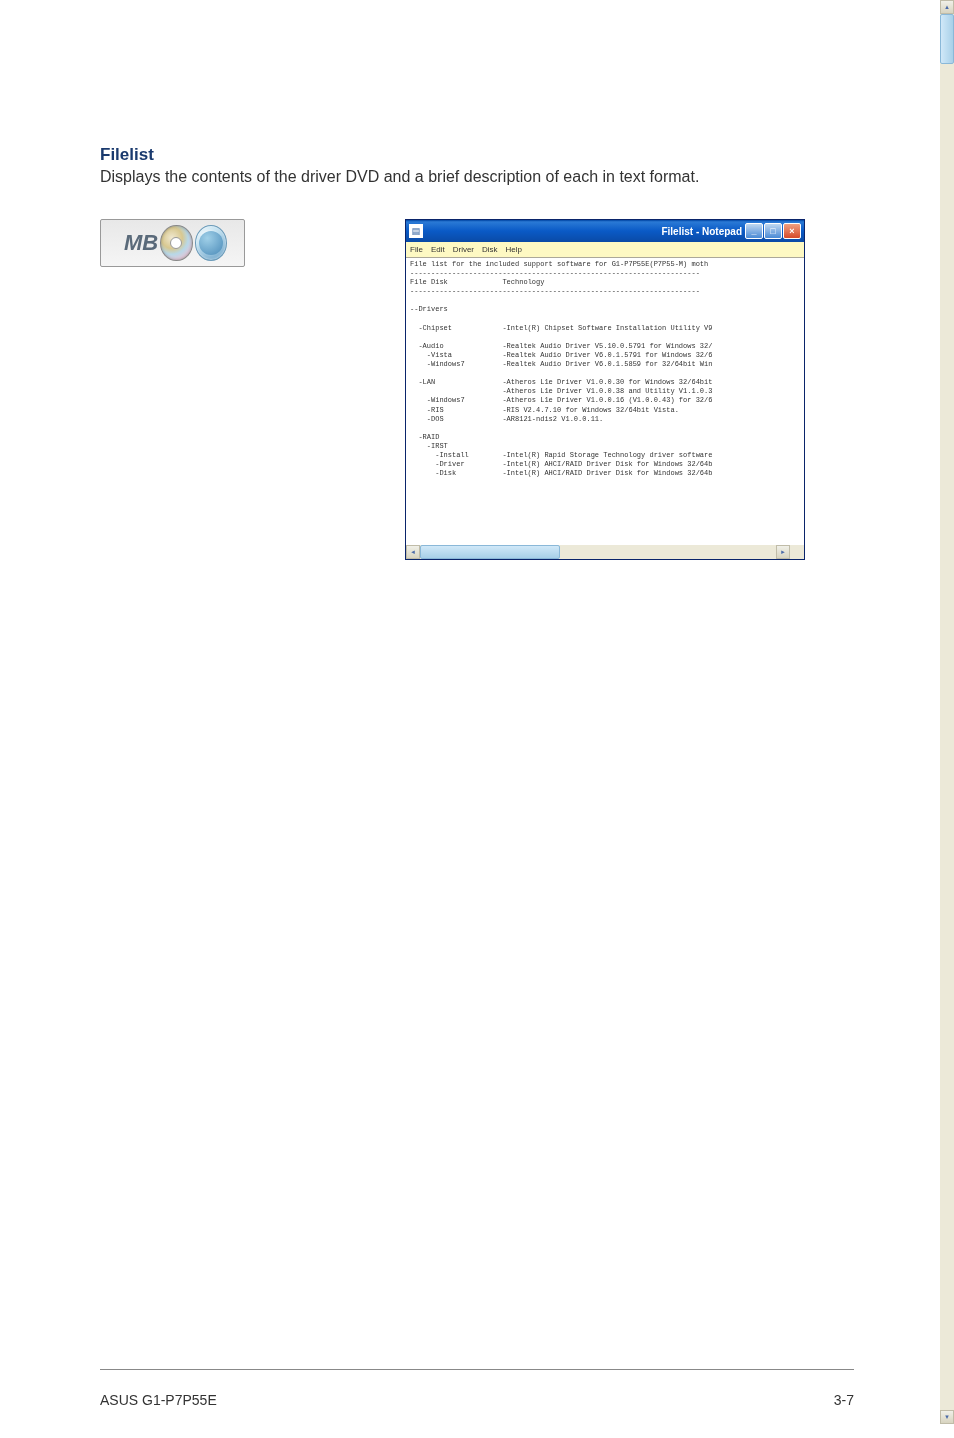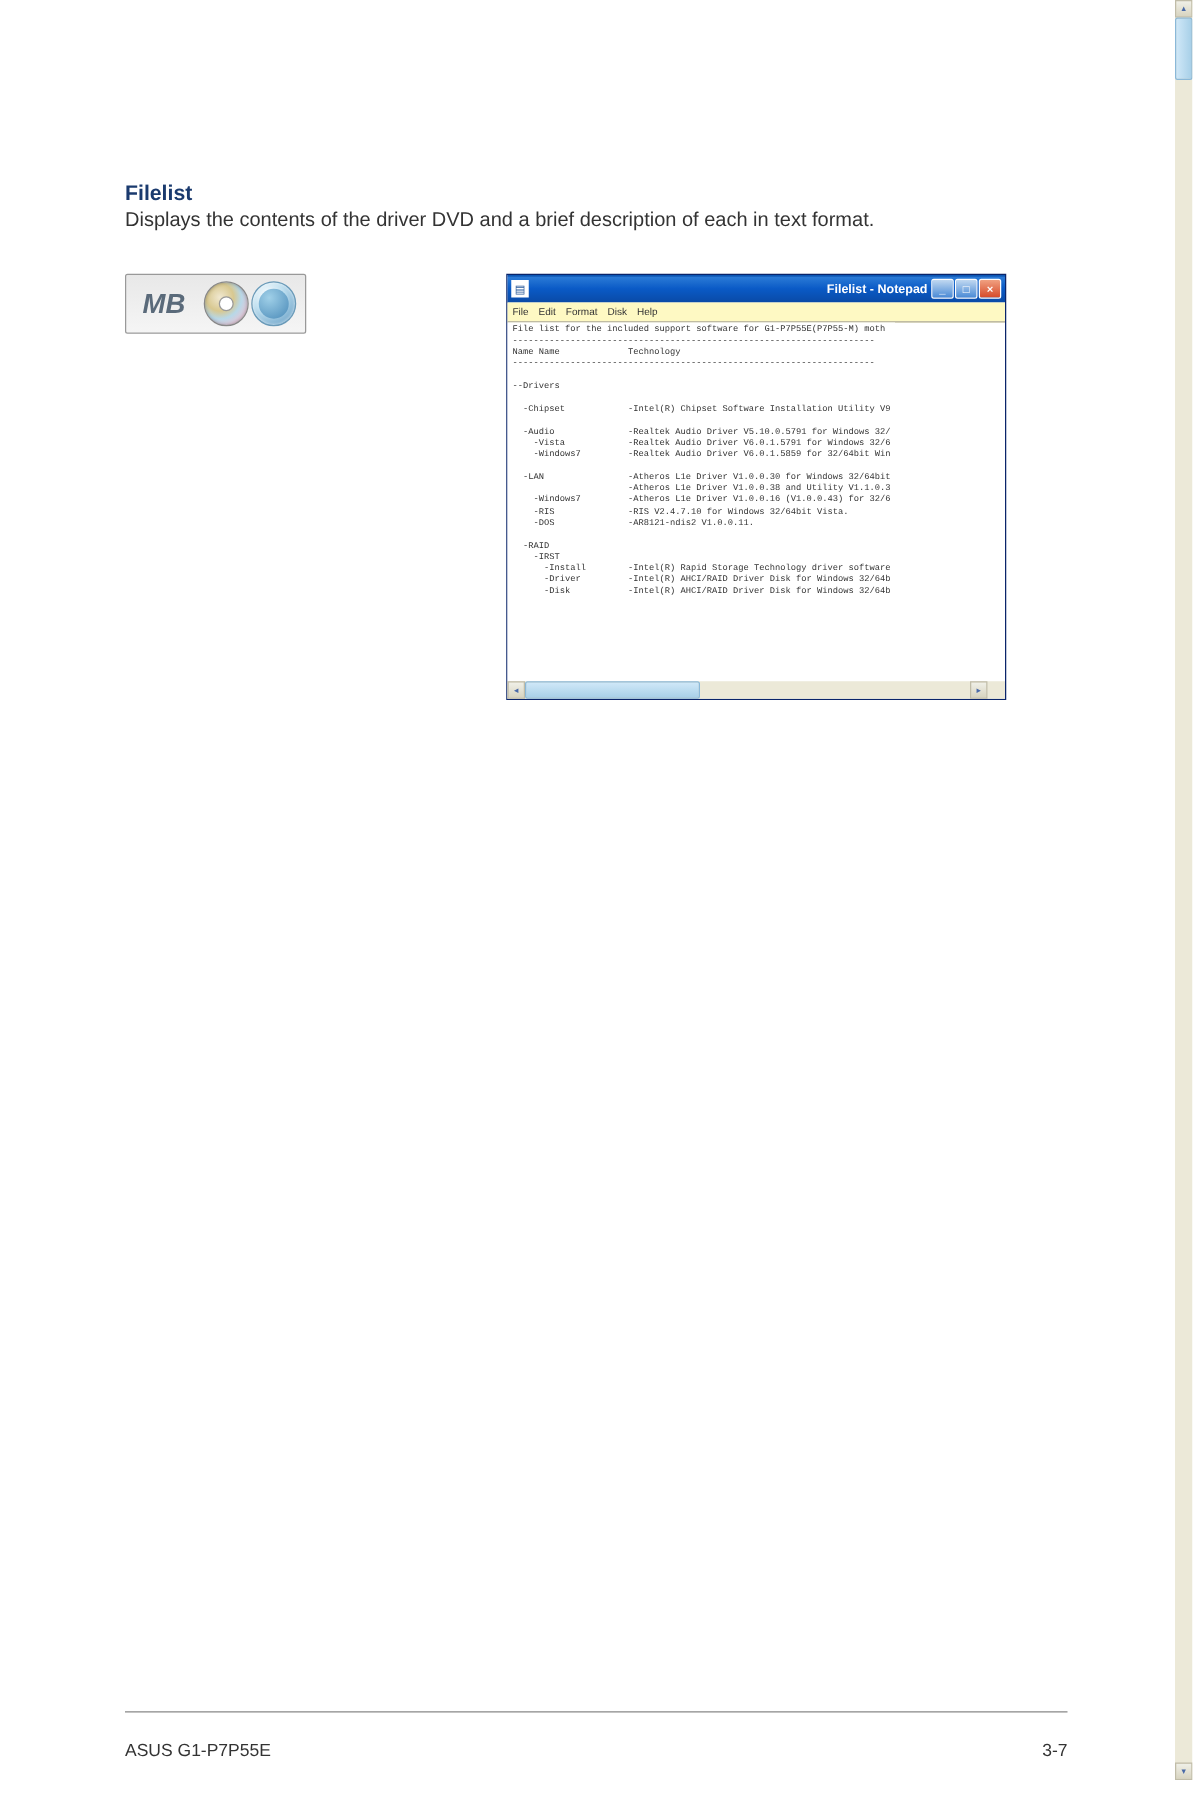--- a/index.html
+++ b/index.html
@@ -32,21 +32,21 @@
       align-items: flex-start;
     }
     .dvd-icon-box {
       width: 145px;
       height: 48px;
       background: linear-gradient(to bottom, #e8e8e8, #f5f5f5);
       border: 1px solid #999;
       border-radius: 2px;
       display: flex;
       align-items: center;
-      padding: 7px;
+      padding: 17px;
       gap: 2px;
     }
     .mb-label {
       font-weight: bold;
       font-style: italic;
       color: #5a6a7a;
       font-size: 22px;
       padding-left: 6px;
       flex: 1;
     }
@@ -263,28 +263,28 @@
         <span class="notepad-title">Filelist - Notepad</span>
         <div class="win-buttons">
           <span class="win-btn">_</span>
           <span class="win-btn">□</span>
           <span class="win-btn close">×</span>
         </div>
       </div>
       <div class="notepad-menubar">
         <span>File</span>
         <span>Edit</span>
-        <span>Format</span>
+        <span>Driver</span>
         <span>Disk</span>
         <span>Help</span>
       </div>
       <div class="notepad-wrapper">
         <div class="notepad-content"><span>File list for the included support software for G1-P7P55E(P7P55-M) moth</span>
 ---------------------------------------------------------------------
-<span>Name Name</span>             <span>Technology</span>
+<span>File Disk</span>             <span>Technology</span>
 ---------------------------------------------------------------------
 
 <span>--Drivers
 
   -Chipset            -Intel(R) Chipset Software Installation Utility V9
 
   -Audio              -Realtek Audio Driver V5.10.0.5791 for Windows 32/
     -Vista            -Realtek Audio Driver V6.0.1.5791 for Windows 32/6
     -Windows7         -Realtek Audio Driver V6.0.1.5859 for 32/64bit Win
 

